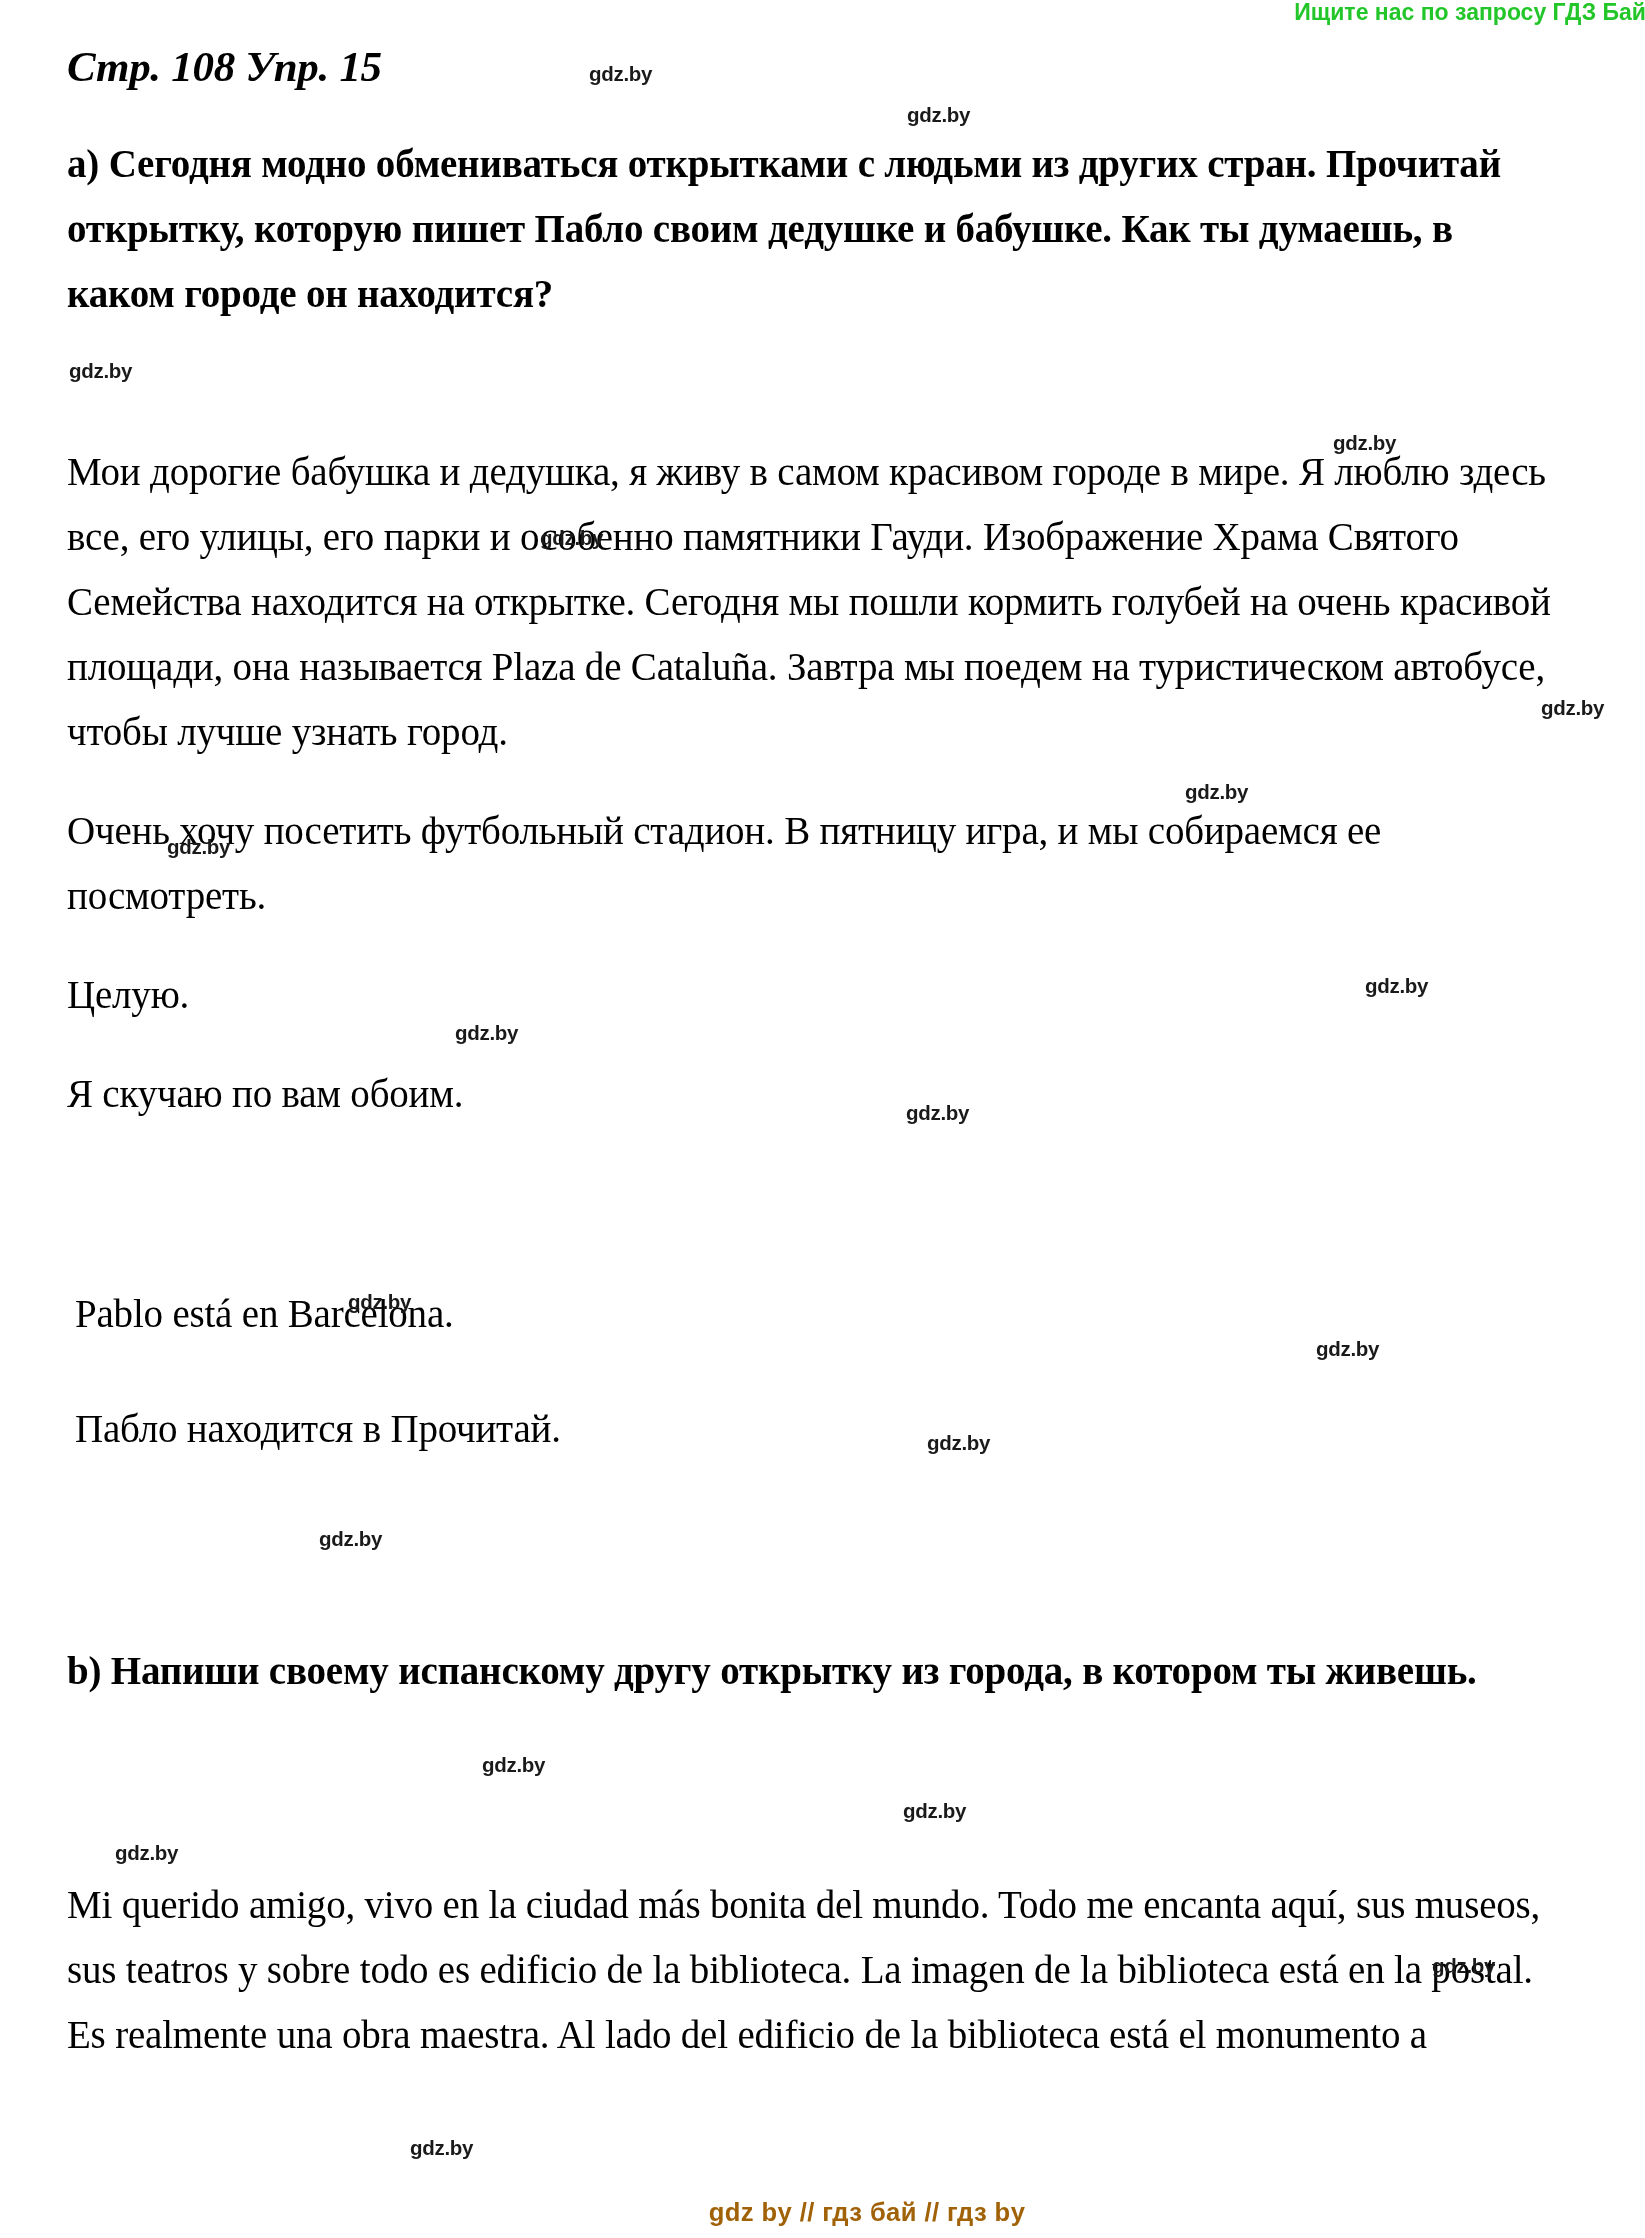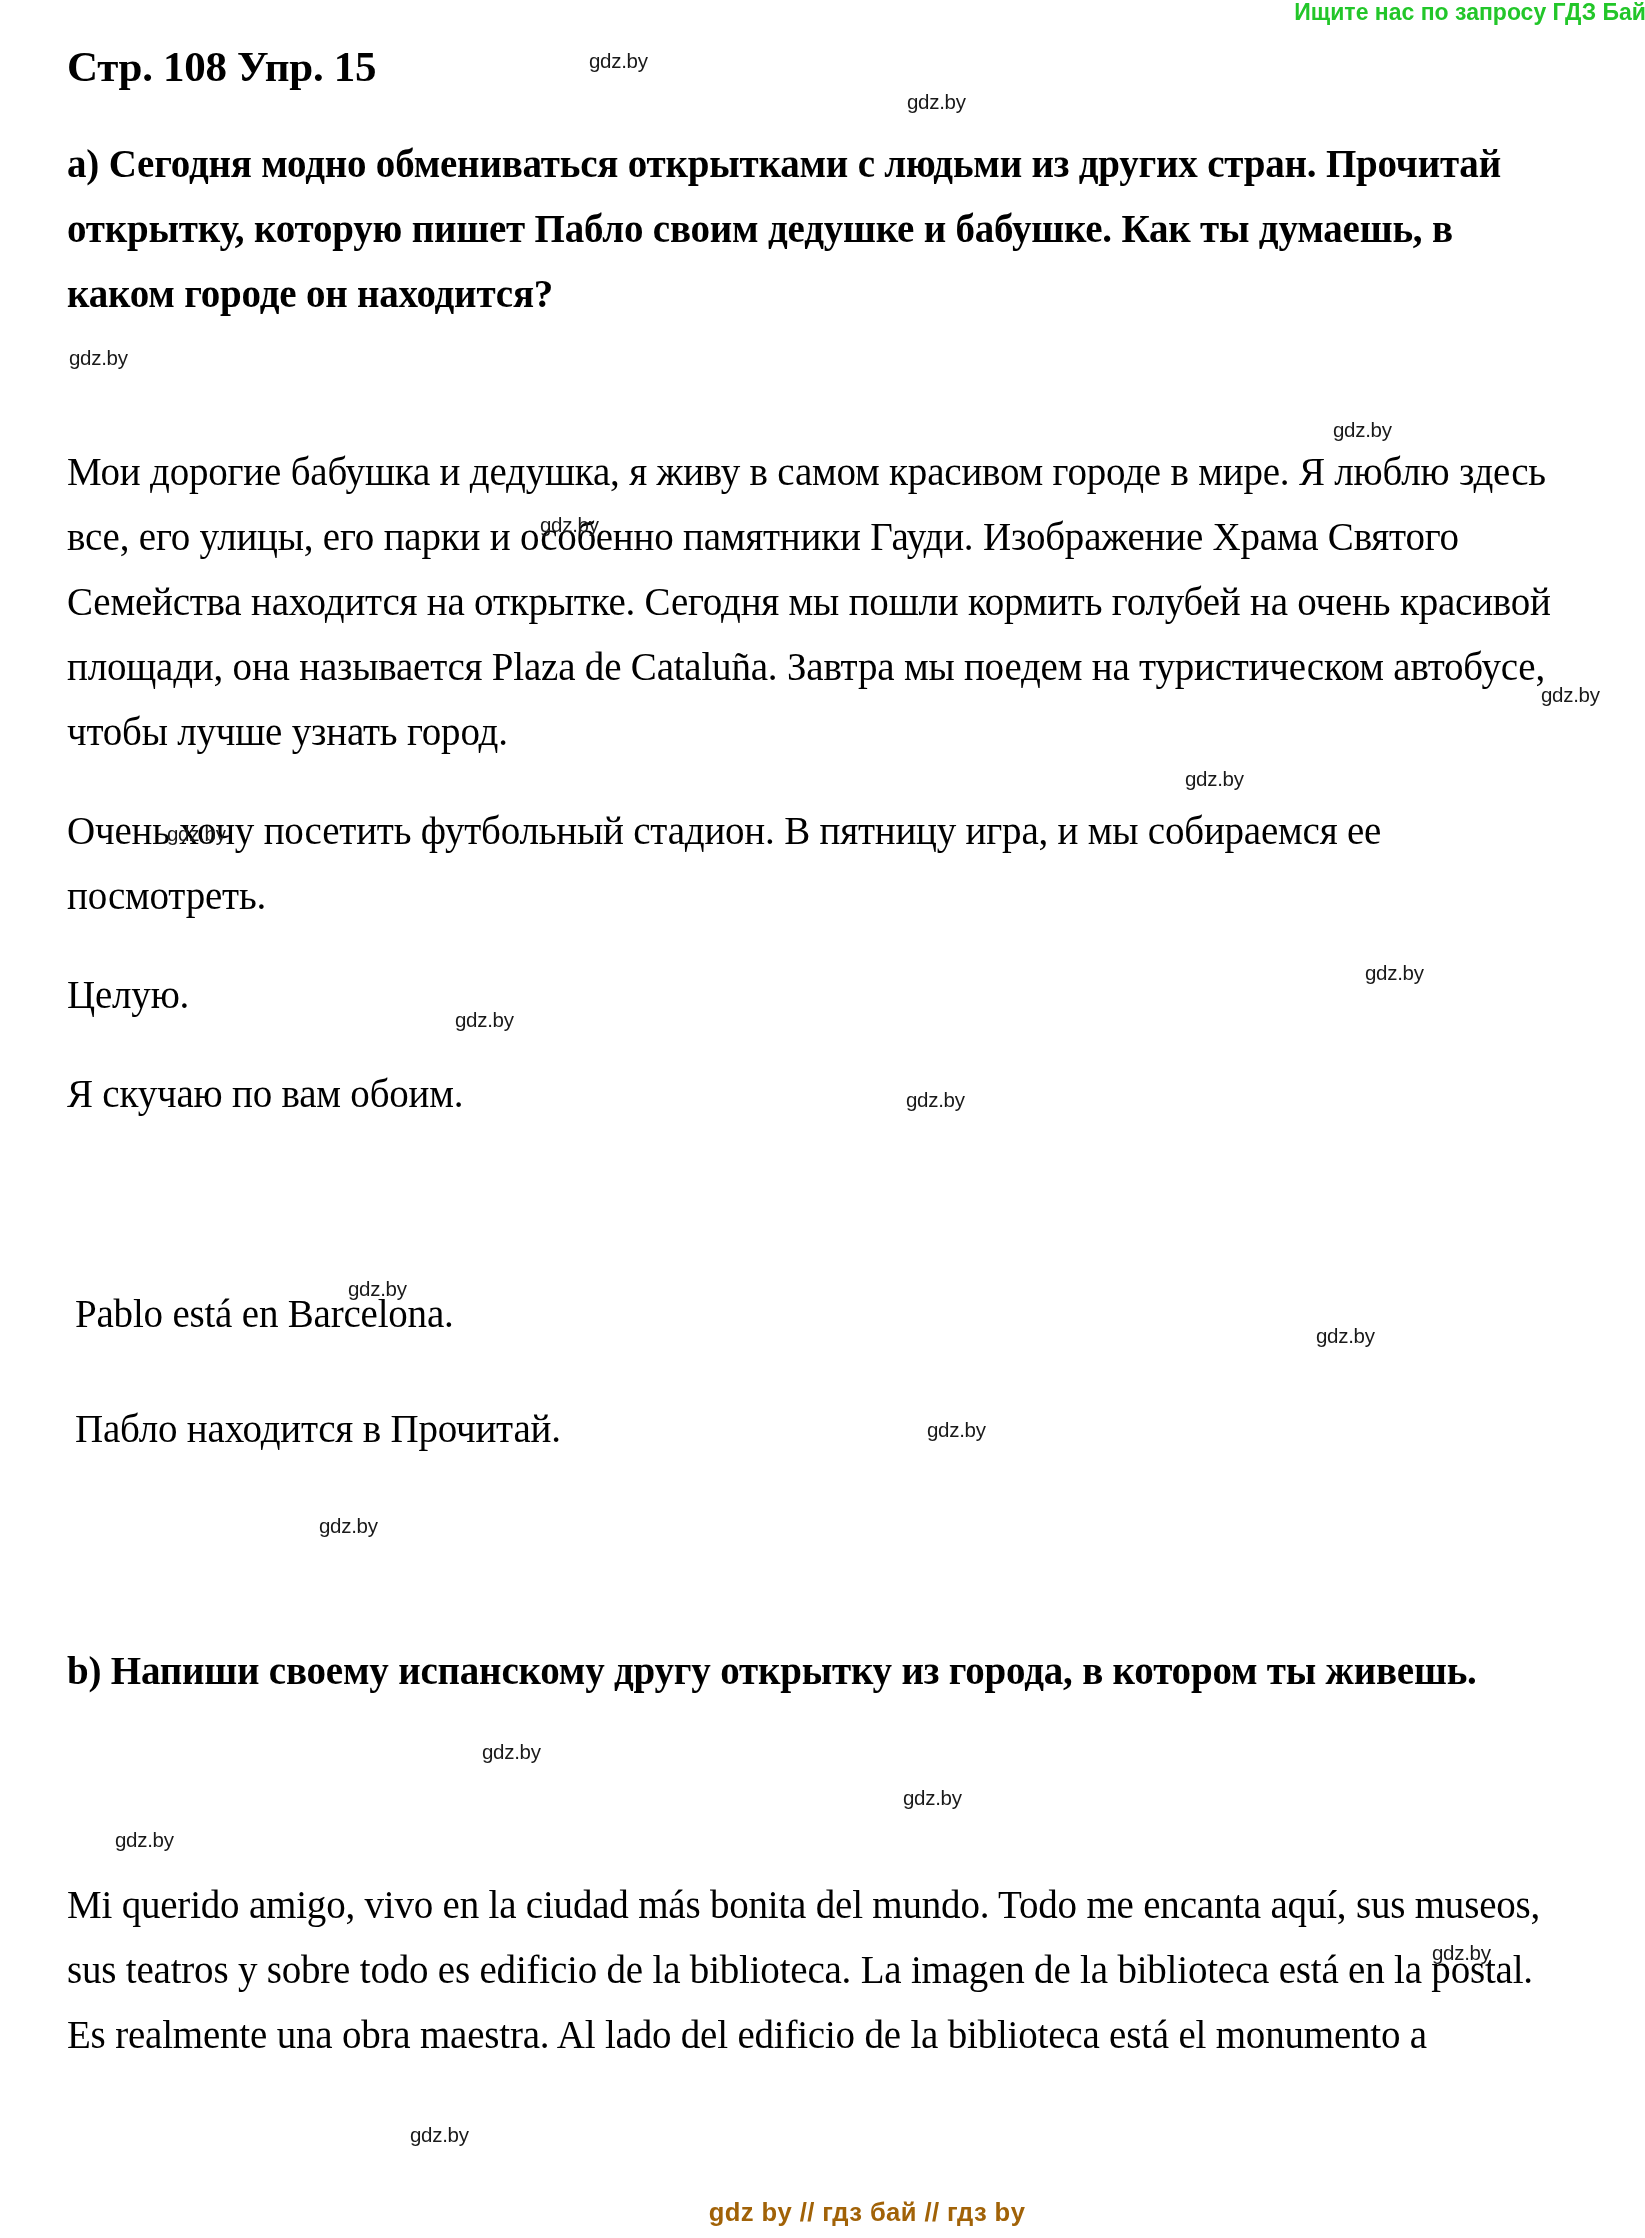--- a/index.html
+++ b/index.html
@@ -59,20 +59,21 @@
     top: 41px;
     width: 1514px;
   }
 
   .exercise-title {
     font-size: 43px;
     font-weight: 700;
     line-height: 51px;
     margin: 0 0 39px 0;
     letter-spacing: -0.3px;
+    font-style: italic;
   }
 
   .task-heading {
     font-size: 39px;
     font-weight: 700;
     line-height: 65px;
     margin: 0;
     letter-spacing: -0.2px;
     max-width: 1484px;
   }
@@ -105,25 +106,26 @@
     line-height: 65px;
     margin: 8px;
     letter-spacing: -0.2px;
   }
 
   
   .wm {
     position: absolute;
     font-family: "Liberation Sans", "DejaVu Sans", sans-serif;
     font-size: 20.5px;
-    font-weight: 400;
+    font-weight: 700;
     color: #1a1a1a;
     white-space: nowrap;
     pointer-events: none;
     letter-spacing: -0.3px;
+    margin-top: 13px;
   }
 </style>
 </head>
 <body>
 
 <div class="page">
 
   <div class="top-banner" style="color: rgb(34, 198, 41);">Ищите нас по запросу ГДЗ Бай</div>
 
   <div class="content">

